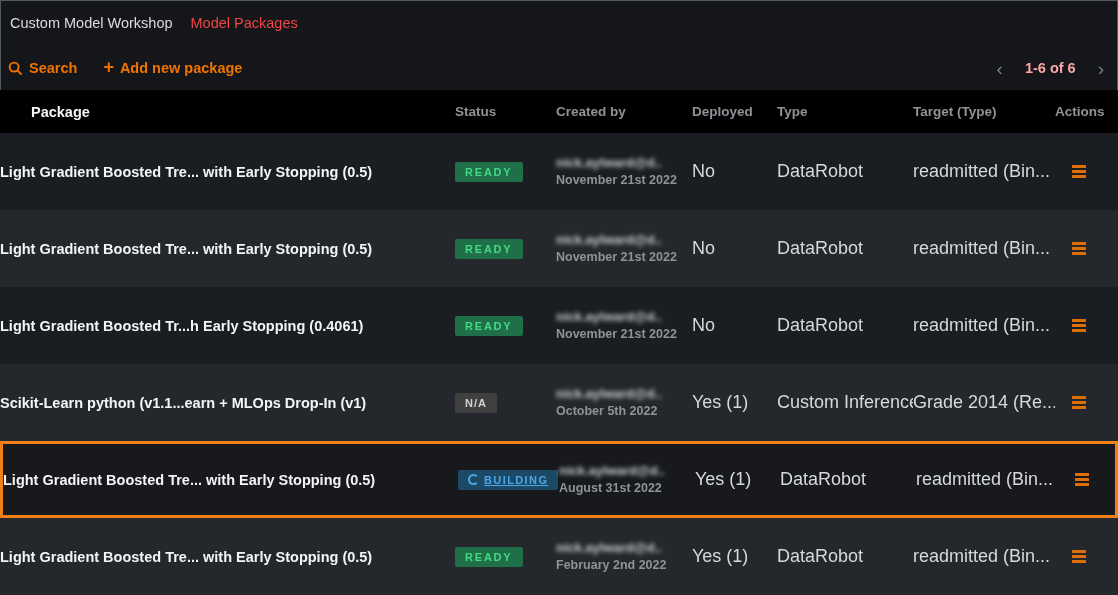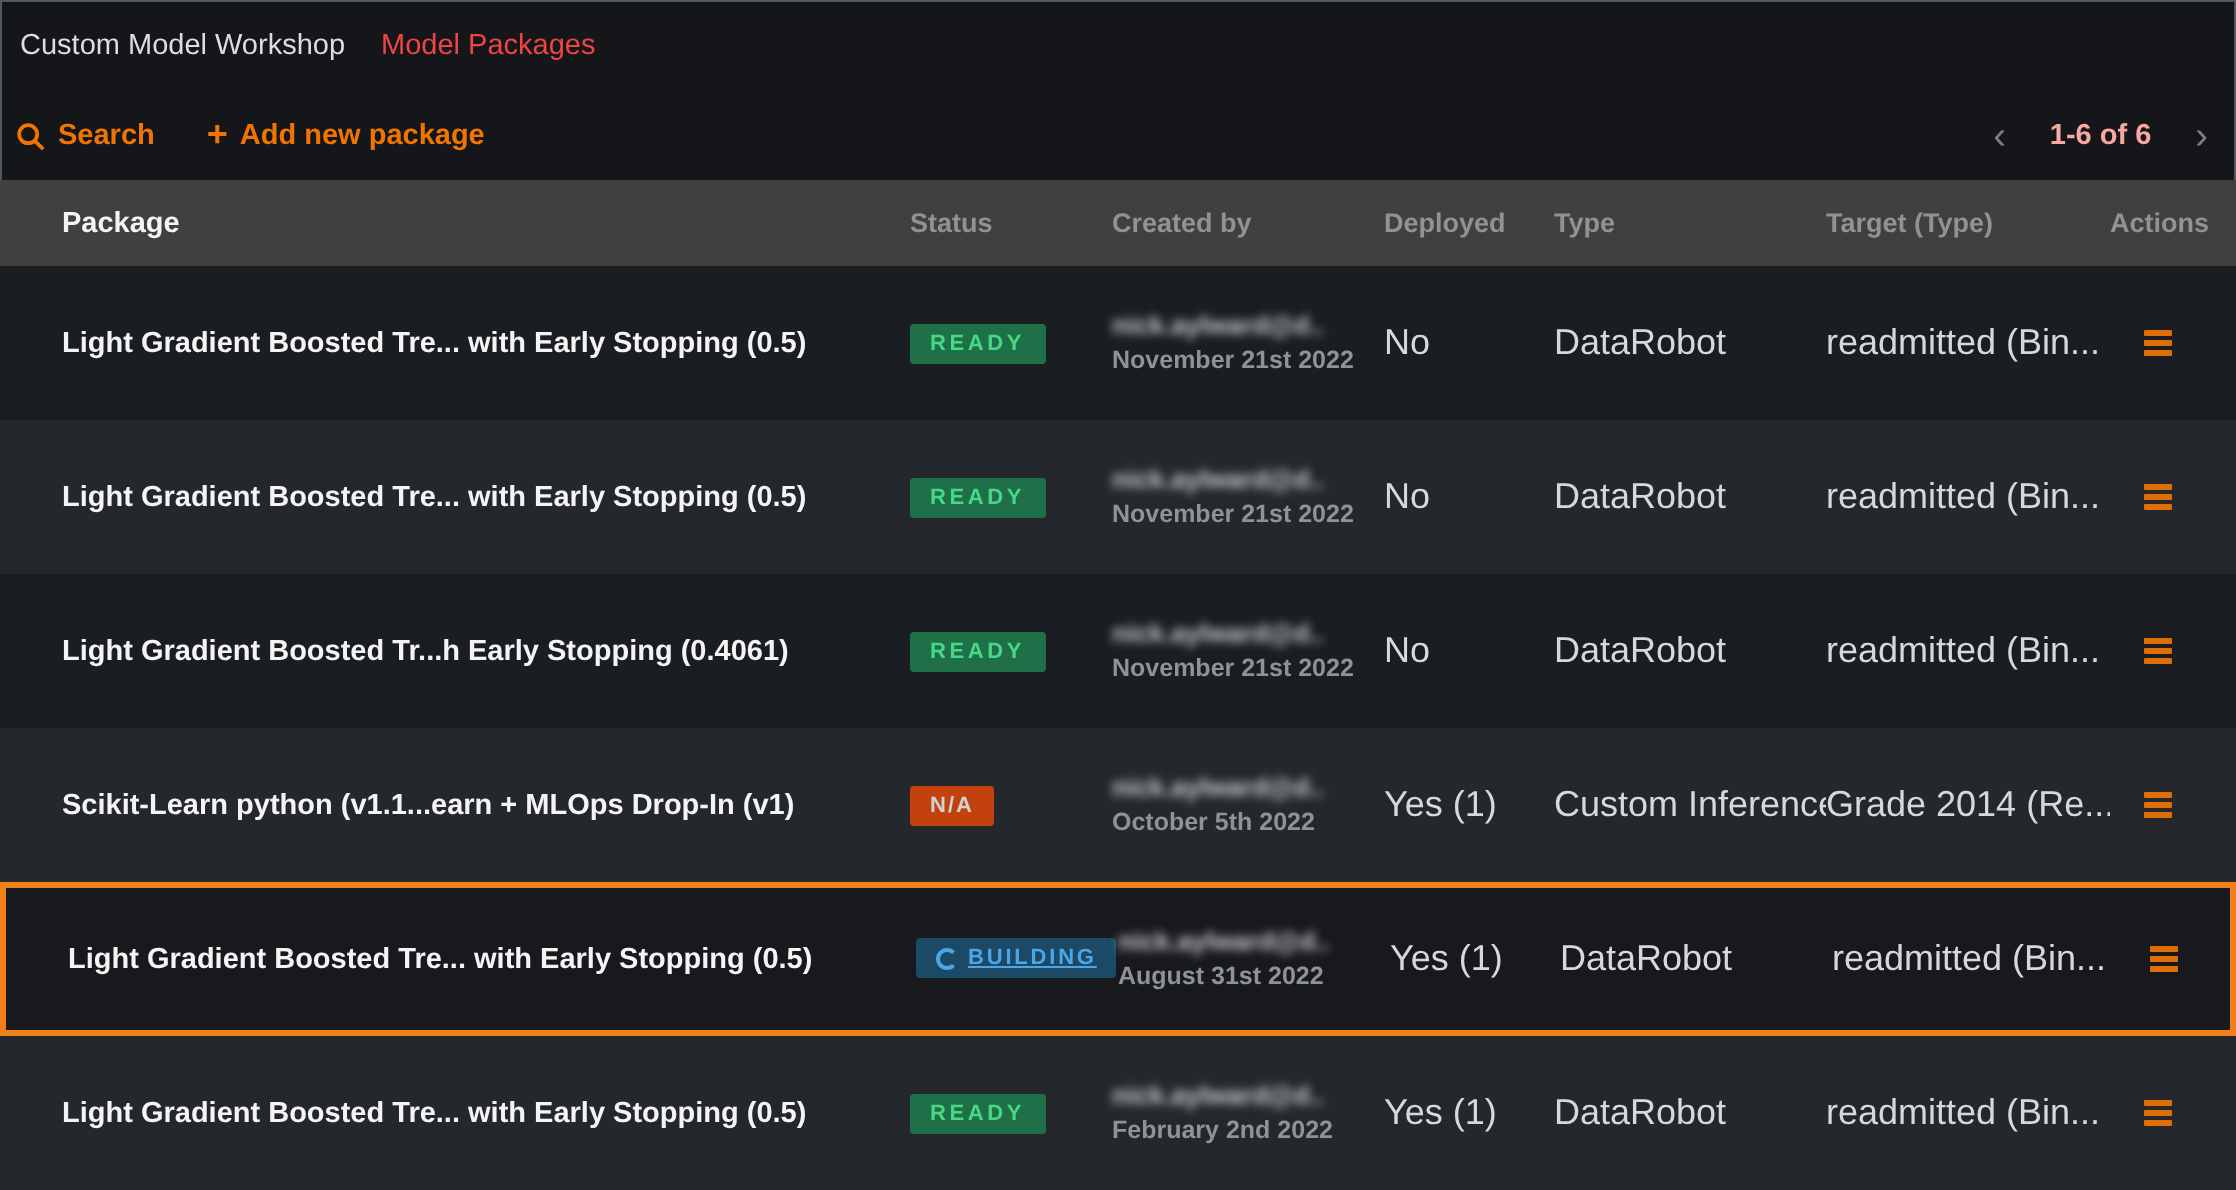--- a/index.html
+++ b/index.html
@@ -54,36 +54,35 @@
 
   
   .grid-row {
     display: grid;
     grid-template-columns: 455px 101px 136px 85px 136px 142px 63px;
     align-items: center;
     width: 1118px;
   }
   .thead {
     height: 43px;
-    background: #404040;
+    background: #000000;
     color: #8e9398;
     font-weight: bold;
     font-size: 13.5px;
   }
   .thead .cell-package { padding-left: 31px; }
 
   .trow { height: 77px; }
   .trow.odd  { background: #1a1e22; }
   .trow.even { background: #24282d; }
   .trow.highlighted {
     background: #17191d;
     border: 3px solid #f28018;
   }
   .cell-package {
-    padding-left: 31px;
     color: #f4f4f4;
     font-weight: bold;
     font-size: 14.5px;
     white-space: nowrap;
     overflow: hidden;
   }
   .cell { font-size: 18px; color: #d6d8d9; white-space: nowrap; overflow: hidden; }
 
   .creator { display: flex; flex-direction: column; line-height: 1.35; }
   .creator .email {
@@ -100,21 +99,21 @@
     display: inline-flex;
     align-items: center;
     gap: 5px;
     padding: 4px 10px;
     border-radius: 2px;
     font-size: 11px;
     font-weight: bold;
     letter-spacing: 1.8px;
   }
   .badge-ready    { background: #1f7048; color: #46d885; }
-  .badge-na       { background: #c2410c; color: #d0d3d5; letter-spacing: 1px; }
+  .badge-na       { background: #404040; color: #d0d3d5; letter-spacing: 1px; }
   .badge-building { background: #1c4a66; color: #4ba6e8; letter-spacing: 1.4px; text-decoration: underline; }
   .spinner {
     display: none;
     width: 11px; height: 11px;
     border: 2px solid #4ba6e8;
     border-right-color: transparent;
     border-radius: 50%;
     animation: spin 1.2s linear infinite;
   }
   @keyframes spin { to { transform: rotate(360deg); } }

